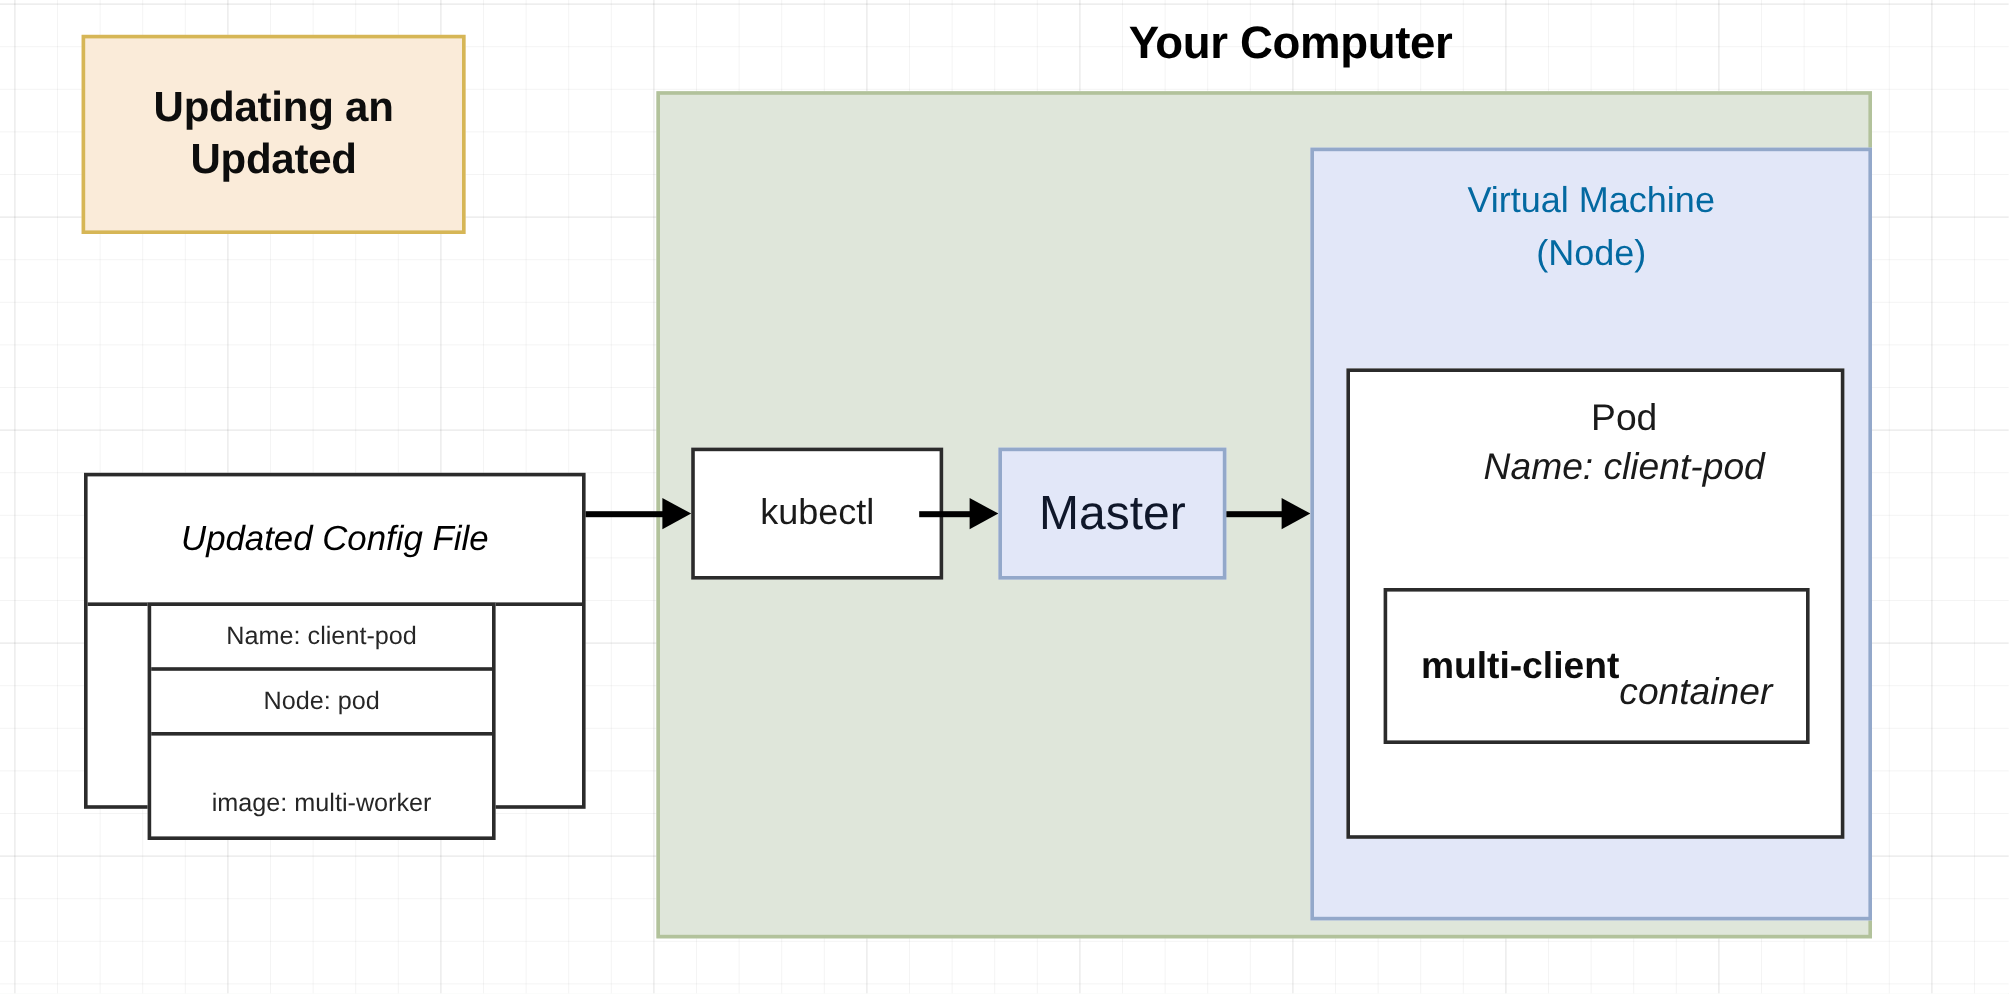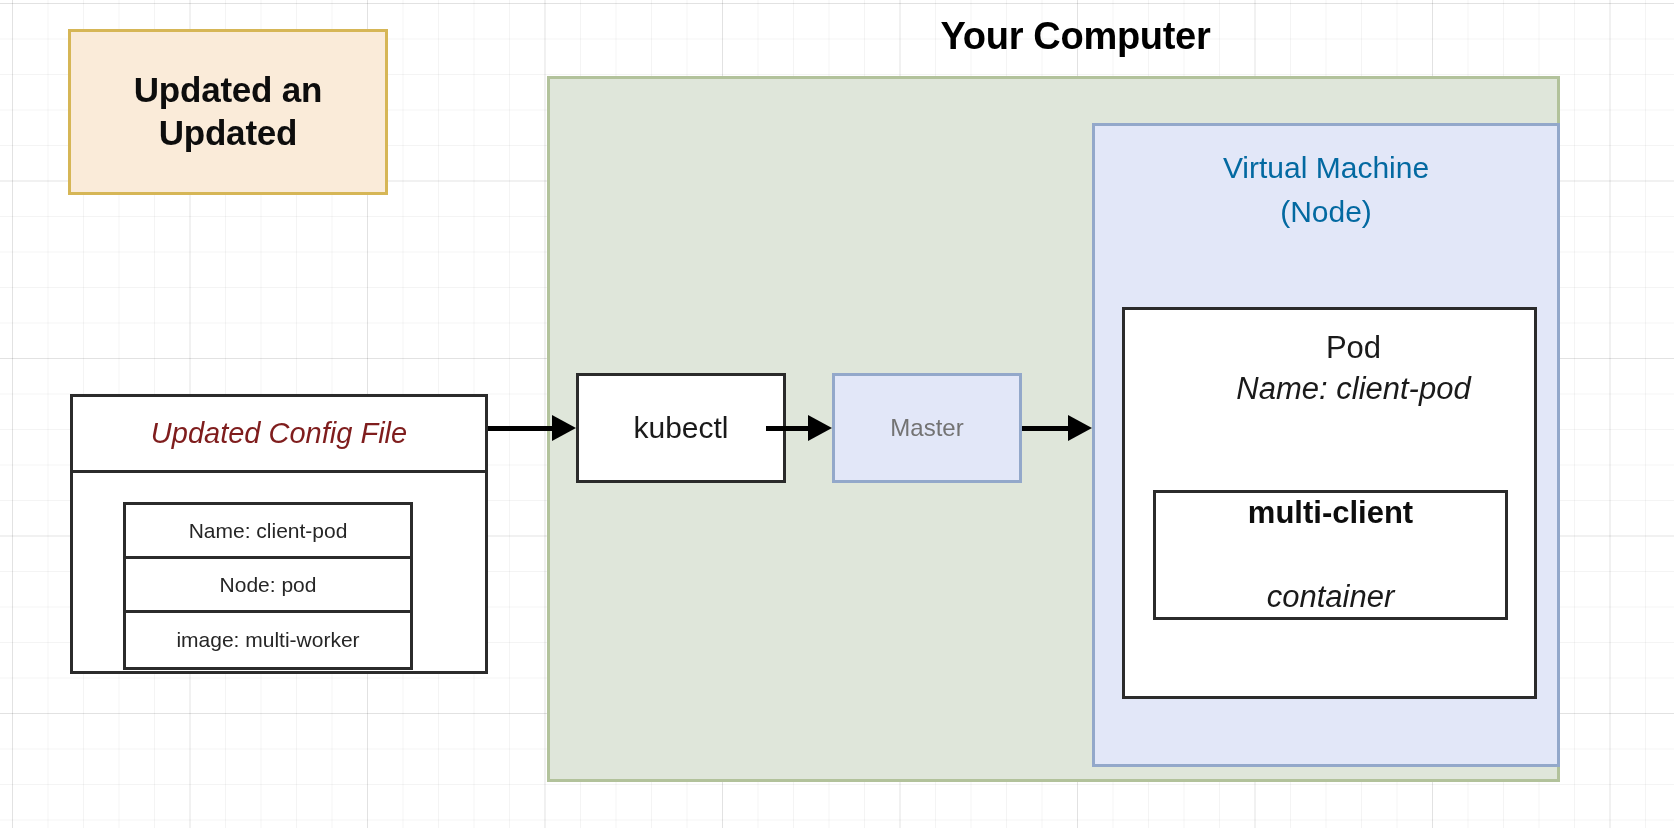--- a/index.html
+++ b/index.html
@@ -58,57 +58,57 @@
     border: 3px solid #b2c29b;
   }
 
   
   #config-file {
     left: 70px; top: 394px; width: 418px; height: 280px;
     background: #ffffff;
     border: 3px solid #2b2b2b;
   }
   #config-file-header {
-    position: absolute; left: 0; top: 0; width: 100%; height: 76px;
+    position: absolute; left: 0; top: 0; width: 100%; height: 108px;
     display: flex; align-items: center; justify-content: center;
     border-bottom: 3px solid #2b2b2b;
     box-sizing: border-box;
-    font-size: 29px; font-style: italic; color: #7f1d1d;
+    font-size: 29px; font-style: italic; color: #000000;
   }
   #config-file-rows {
     position: absolute; left: 50px; top: 105px; width: 290px;
     border: 3px solid #2b2b2b;
     box-sizing: border-box;
     background: #ffffff;
   }
   #config-file-rows .row {
     height: 54px;
     display: flex; align-items: center; justify-content: center;
     border-bottom: 3px solid #2b2b2b;
     font-size: 21px; color: #262626;
     box-sizing: border-box;
   }
-  #config-file-rows .row:last-child { border-bottom: none; }
+  #config-file-rows .row:last-child { border-bottom: none; margin-top: 30px; }
 
   
   #kubectl-box {
     left: 576px; top: 373px; width: 210px; height: 110px;
     background: #ffffff;
     border: 3px solid #2b2b2b;
     display: flex; align-items: center; justify-content: center;
     font-size: 30px; color: #1a1a1a;
   }
 
   
   #master-box {
     left: 832px; top: 373px; width: 190px; height: 110px;
     background: #e2e7f8;
     border: 3px solid #93a8ca;
     display: flex; align-items: center; justify-content: center;
-    font-size: 24px; color: #737373;
+    font-size: 40px; color: #0f172a;
   }
 
   
   #vm-box {
     left: 1092px; top: 123px; width: 468px; height: 644px;
     background: #e2e7f8;
     border: 3px solid #93a8ca;
   }
   #vm-label {
     position: absolute; left: 0; top: 20px; width: 100%;
@@ -127,21 +127,21 @@
     text-align: center;
     font-size: 31px; color: #1a1a1a; line-height: 1.32; padding-left: 24px;
   }
   #pod-label .pod-name { font-style: italic; }
 
   
   #container-box {
     left: 1153px; top: 490px; width: 355px; height: 130px;
     background: #ffffff;
     border: 3px solid #2b2b2b;
-    display: flex; flex-direction: column;
+    display: flex; flex-direction: row;
     align-items: center; justify-content: center;
   }
   #container-box .c-name {
     font-size: 31px; font-weight: bold; color: #0d0d0d; line-height: 1.28;
   }
   #container-box .c-kind {
     font-size: 31px; font-style: italic; color: #1a1a1a; line-height: 1.28; margin-top: 44px;
   }
 
   
@@ -165,21 +165,21 @@
   #arrow-master-vm { left: 1022px; top: 418px; width: 70px; height: 20px; }
   #arrow-master-vm .shaft { width: 48px; }
 </style>
 </head>
 <body>
 
 <div id="canvas">
 
   <div class="box" id="title-callout">
     <div class="txt">
-      <span>Updated an</span><br>
+      <span>Updating an</span><br>
       <span>Updated</span>
     </div>
   </div>
 
   <div class="box" id="your-computer-label">Your Computer</div>
 
   <div class="box" id="your-computer-box"></div>
 
   <div class="box" id="config-file">
     <div id="config-file-header">Updated Config File</div>

